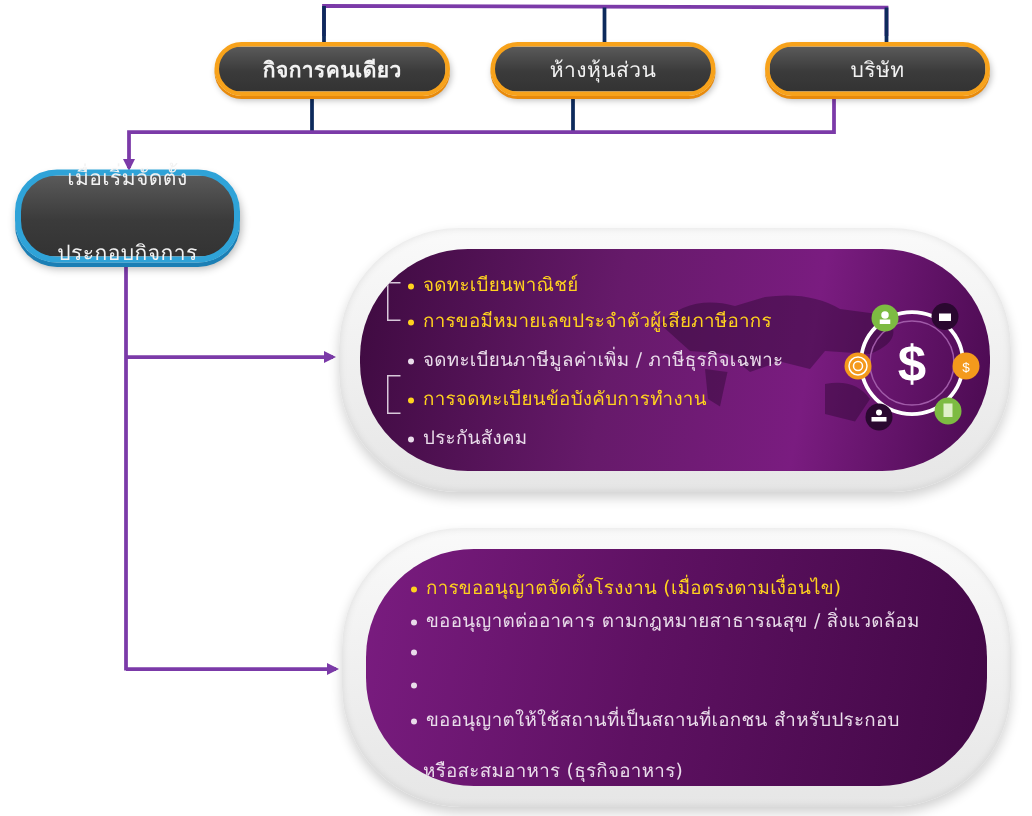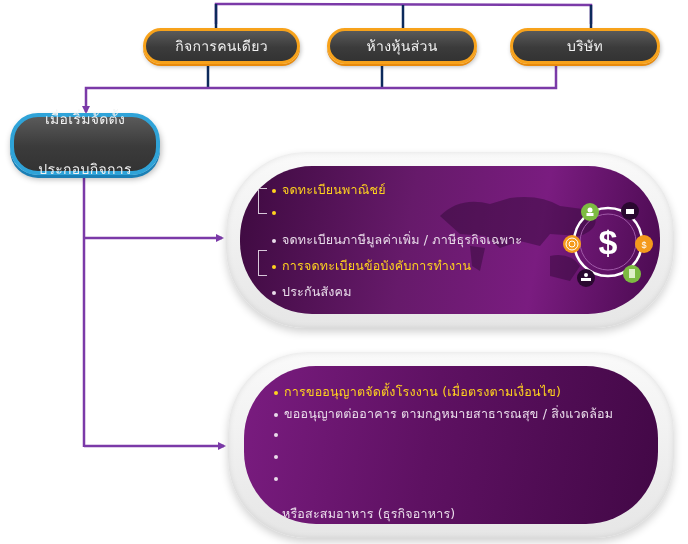--- a/index.html
+++ b/index.html
@@ -77,21 +77,21 @@
 
   <line x1="208" y1="65" x2="208" y2="88" stroke="#0d2a5c" stroke-width="2.5"></line>
   <line x1="382" y1="65" x2="382" y2="88" stroke="#0d2a5c" stroke-width="2.5"></line>
   <path d="M556,65 L556,88 L86,88 L86,112" fill="none" stroke="#7b3aa8" stroke-width="2.5" marker-end="url(#arrow)"></path>
 
   <line x1="84" y1="178" x2="84" y2="447" stroke="#7b3aa8" stroke-width="2.5"></line>
   <line x1="84" y1="238" x2="222" y2="238" stroke="#7b3aa8" stroke-width="2.5" marker-end="url(#arrow)"></line>
   <line x1="84" y1="446" x2="224" y2="446" stroke="#7b3aa8" stroke-width="2.5" marker-end="url(#arrow)"></line>
 </svg>
 
-<div class="pill orange" style="left:143px; top:28px; width:157px;">
+<div class="pill orange" style="left:143px; top:28px; width:157px;font-weight:bold;">
   <span>กิจการคนเดียว</span>
 </div>
 <div class="pill orange" style="left:327px; top:28px; width:150px;">
   <span>ห้างหุ้นส่วน</span>
 </div>
 <div class="pill orange" style="left:510px; top:28px; width:150px;">
   <span>บริษัท</span>
 </div>
 
 <div class="pill blue" style="left:10px; top:113px; width:150px; height:62px;">
@@ -107,21 +107,21 @@
       <path d="M40,60 L55,62 L50,85 L42,80 Z" fill="#1a0420"></path>
     </svg>
 
     <span class="bracket" style="left:18px; top:22px; height:24px;"></span>
     <span class="bracket" style="left:18px; top:84px; height:24px;"></span>
 
     <div class="item yellow" style="left:32px; top:14px;">
       <span class="dot"></span><span>จดทะเบียนพาณิชย์</span>
     </div>
     <div class="item yellow" style="left:32px; top:38px;">
-      <span class="dot"></span>
+      <span class="dot"></span><span>การขอมีหมายเลขประจำตัวผู้เสียภาษีอากร</span>
     </div>
     <div class="item white" style="left:32px; top:64px;">
       <span class="dot"></span><span>จดทะเบียนภาษีมูลค่าเพิ่ม / ภาษีธุรกิจเฉพาะ</span>
     </div>
     <div class="item yellow" style="left:32px; top:90px;">
       <span class="dot"></span><span>การจดทะเบียนข้อบังคับการทำงาน</span>
     </div>
     <div class="item white" style="left:32px; top:116px;">
       <span class="dot"></span><span>ประกันสังคม</span>
     </div>
@@ -169,19 +169,19 @@
     <div class="item white" style="left:30px; top:38px;">
       <span class="dot"></span><span>ขออนุญาตต่ออาคาร ตามกฎหมายสาธารณสุข / สิ่งแวดล้อม</span>
     </div>
     <div class="item white" style="left:30px; top:60px;">
       <span class="dot"></span>
     </div>
     <div class="item white" style="left:30px; top:82px;">
       <span class="dot"></span>
     </div>
     <div class="item white" style="left:30px; top:104px;">
-      <span class="dot"></span>
+      <span class="dot"></span><span>ขออนุญาตให้ใช้สถานที่เป็นสถานที่เอกชน สำหรับประกอบ</span>
     </div>
     <div class="item white" style="left:38px; top:138px;">
       <span>หรือสะสมอาหาร (ธุรกิจอาหาร)</span>
     </div>
   </div>
 </div>
 
 </body></html>

